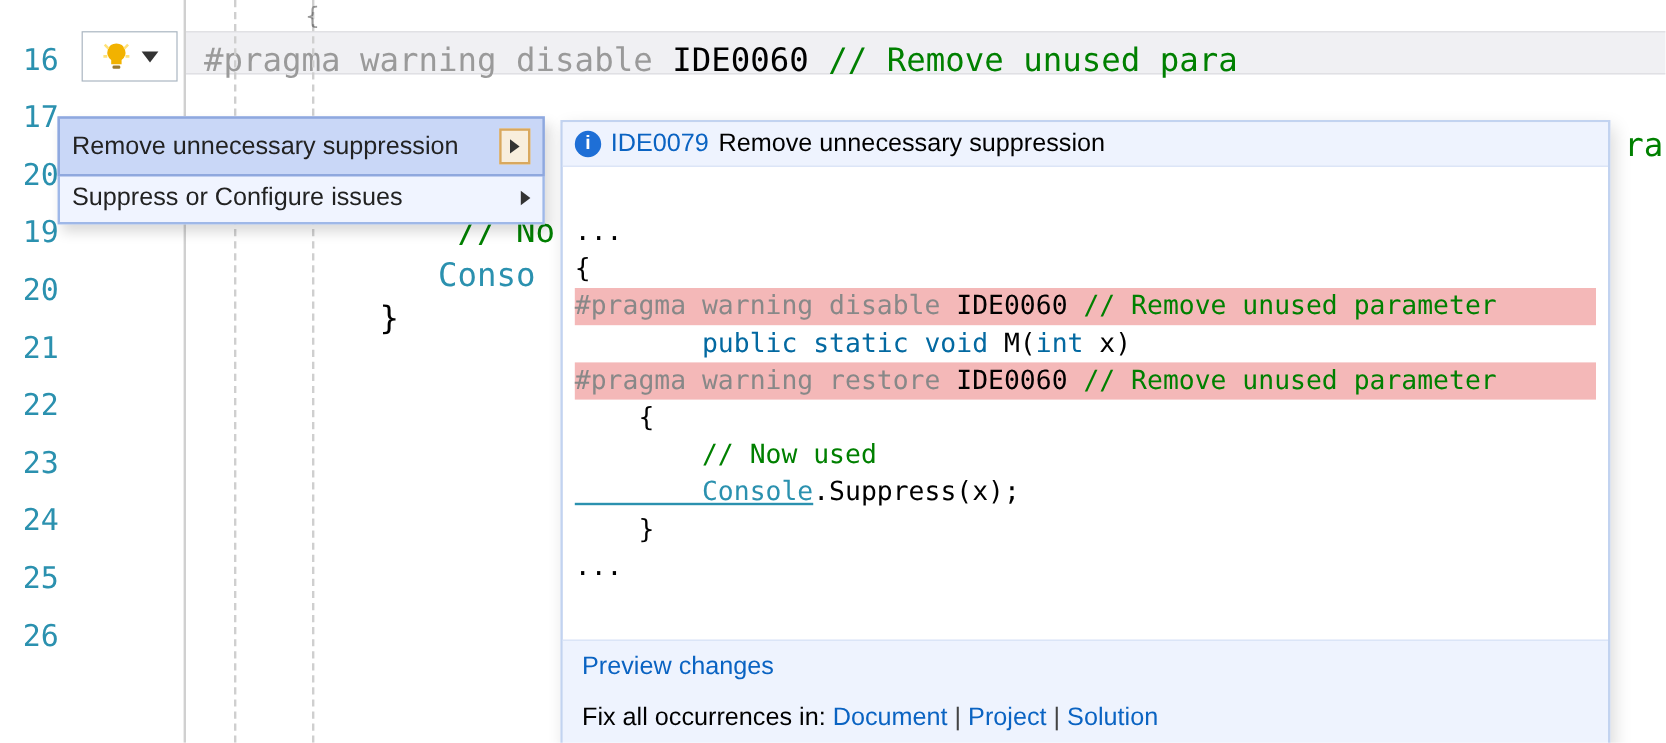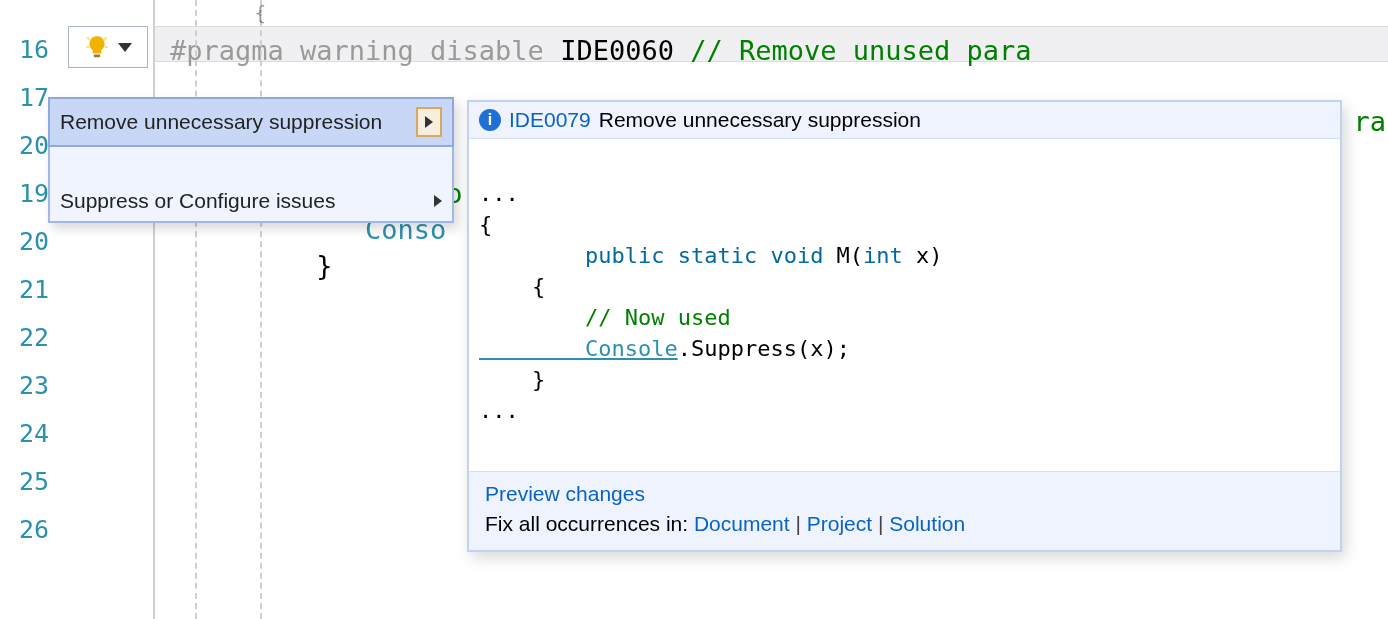--- a/index.html
+++ b/index.html
@@ -100,24 +100,23 @@
     border: 2px solid #9fb8e8;
     background: #f0f4ff;
     z-index: 20;
     box-shadow: 4px 6px 10px rgba(0,0,0,.15);
   }
   .qa-item {
     display: flex;
     align-items: center;
     justify-content: space-between;
     font-size: 21px;
-    padding: 20px 10px 8px 10px;
+    padding: 8px 10px 8px 10px;
     color: #222;
     cursor: pointer;
-    margin-top: 24px;
   }
   .qa-item.selected {
     background: #c9d7f7;
     border: 2px solid #8fa8de;
     margin: -2px;
     padding: 8px 10px 8px 10px;
     position: relative;
   }
   .qa-expand {
     width: 26px; height: 30px;
@@ -185,21 +184,21 @@
   .c-type { color: #2b91af; text-decoration: underline; }
   .c-cmt { color: #008000; }
   .c-gray { color: #888; }
   .preview-footer {
     background: #eef3fe;
     border-top: 1px solid #d6e1f5;
     padding: 10px 16px 14px 16px;
     font-size: 21px;
   }
   .pf-link { color: #0a63c2; cursor: pointer; }
-  .pf-row1 { margin-bottom: 6px; }
+  .pf-row1 { margin-bottom: 18px; }
   .pipe { color: #444; }
 </style>
 </head>
 <body>
 
 <div class="editor-area">
 
   <div class="gutter">
     <div class="line-number first"></div>
     <div class="line-number">16</div>
@@ -258,22 +257,22 @@
 
 <div class="preview">
   <div class="preview-header">
     <span class="info-icon">i</span>
     <span class="rule-link">IDE0079</span>
     <span>Remove unnecessary suppression</span>
   </div>
   <div class="preview-body">
 <span>...</span>
 <span>{</span>
-<span><span class="c-kw">        public static void</span><span> M(</span><span class="c-kw">int</span><span> x)</span></span>
-<span>    {</span>
+<span class="del-line"><span class="c-gray">#pragma warning disable</span><span> IDE0060 </span><span class="c-cmt">// Remove unused parameter</span></span><span><span class="c-kw">        public static void</span><span> M(</span><span class="c-kw">int</span><span> x)</span></span>
+<span class="del-line"><span class="c-gray">#pragma warning restore</span><span> IDE0060 </span><span class="c-cmt">// Remove unused parameter</span></span><span>    {</span>
 <span class="c-cmt">        // Now used</span>
 <span><span class="c-type">        Console</span><span>.Suppress(x);</span></span>
 <span>    }</span>
 <span>...</span>
   </div>
   <div class="preview-footer">
     <div class="pf-row1">
       <span class="pf-link">Preview changes</span>
     </div>
     <div>

